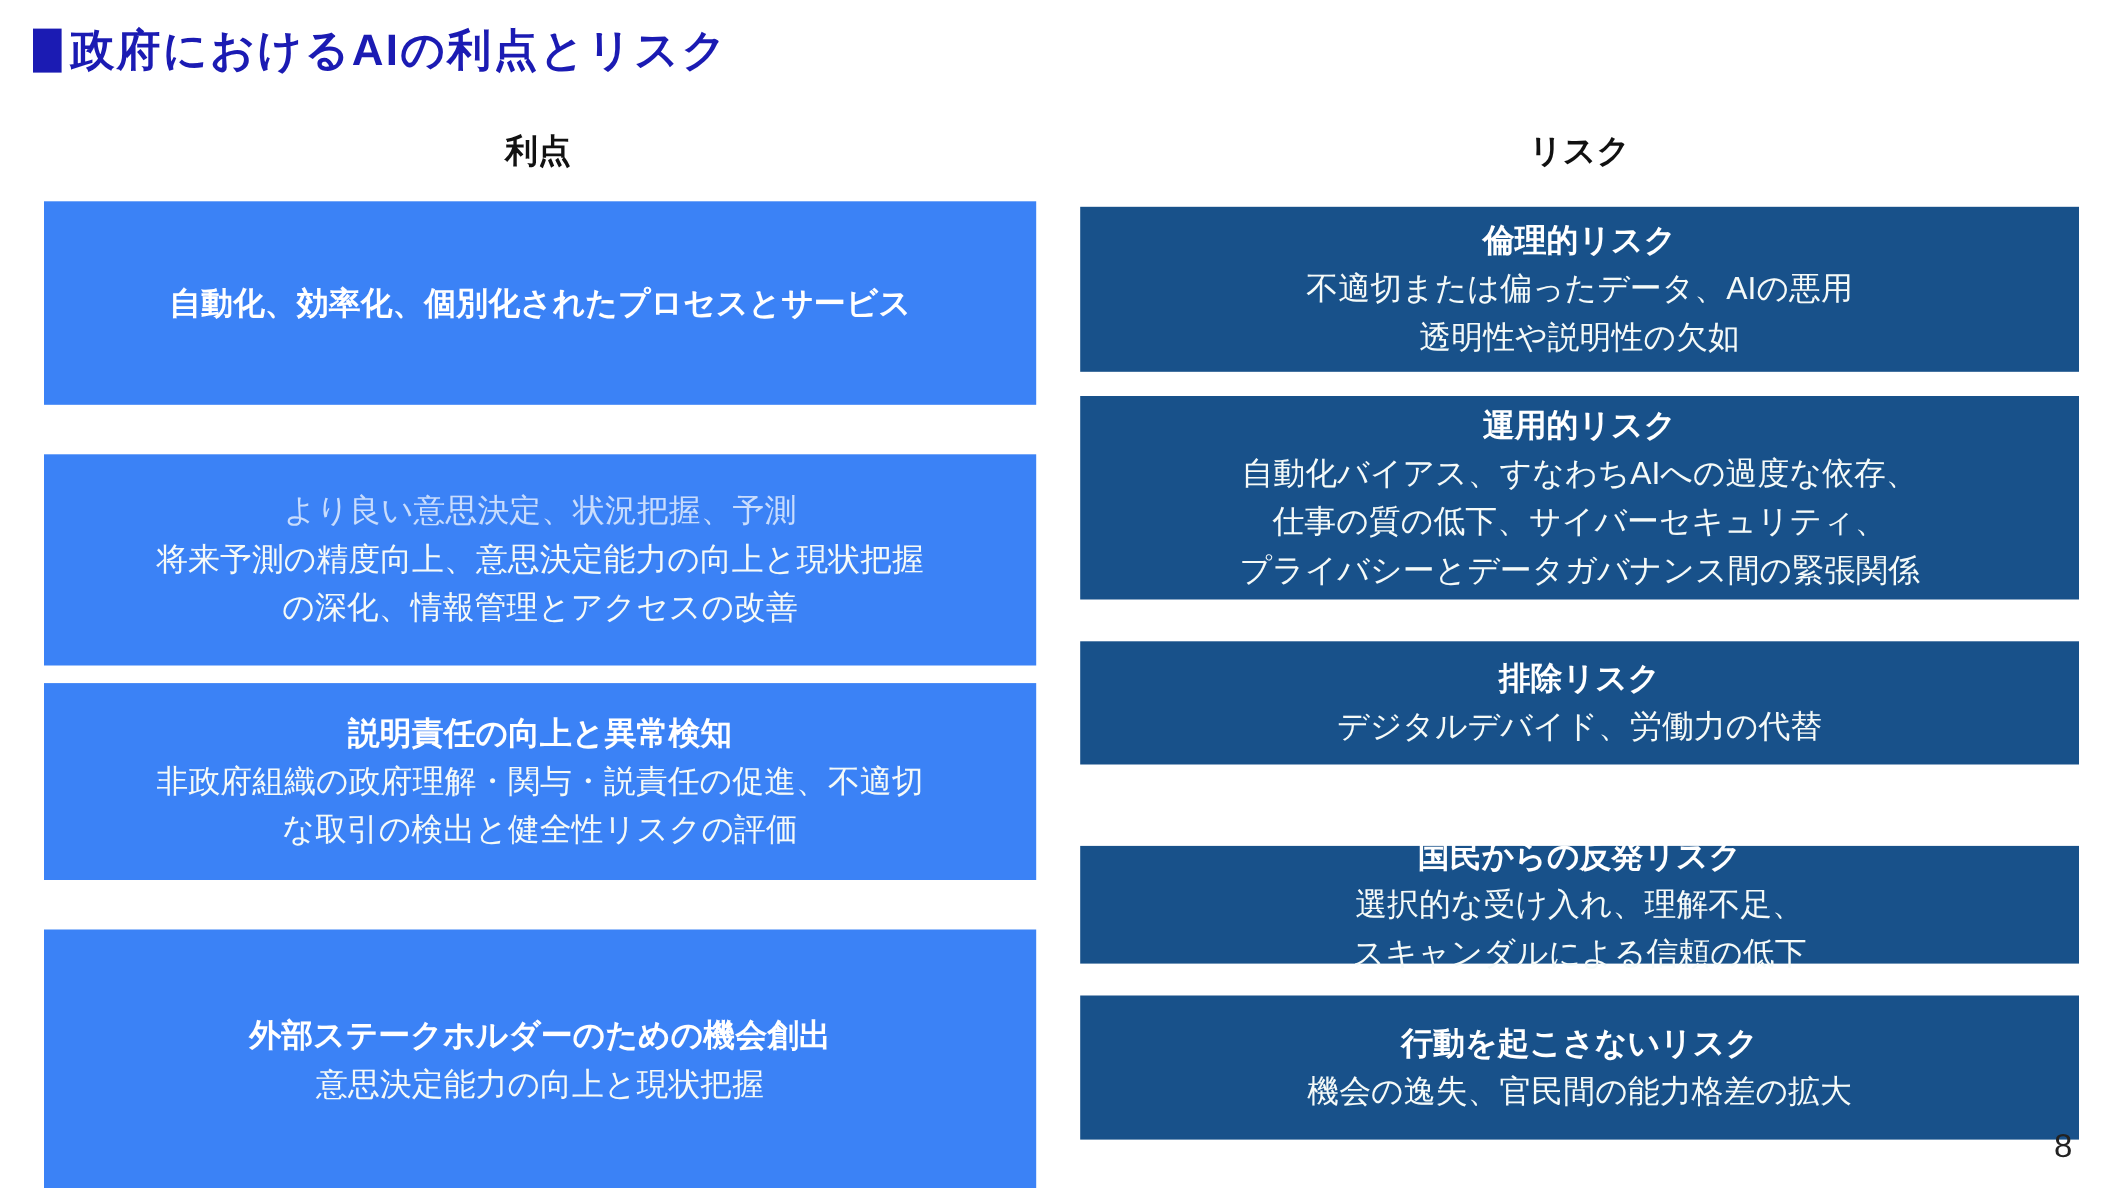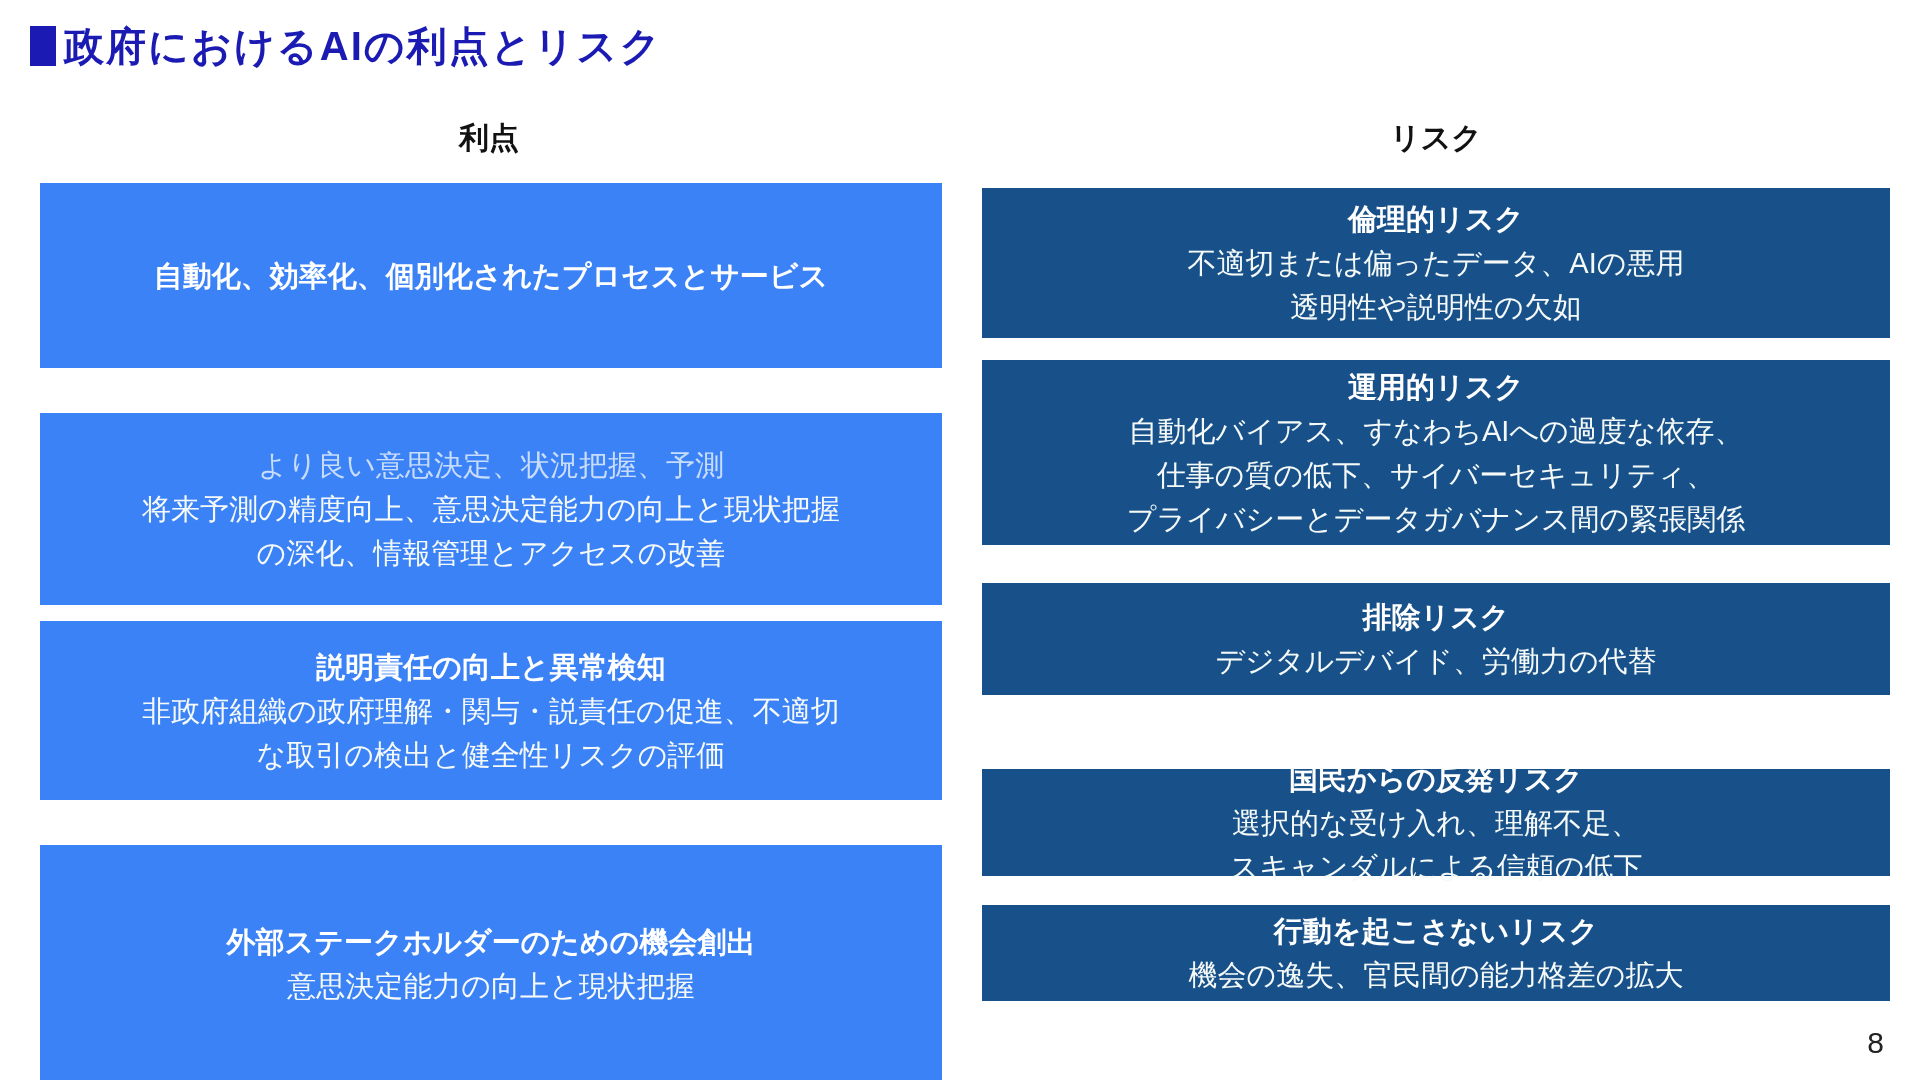--- a/index.html
+++ b/index.html
@@ -93,21 +93,21 @@
   .g1 { top: 183px; height: 185px; }
   .g2 { top: 401px; height: 192px; margin-top: 12px; }
   .g3 { top: 621px; height: 179px; }
   .g4 { top: 845px; height: 237px; }
 
   
   .b1 { top: 188px; height: 150px; }
   .b2 { top: 360px; height: 185px; }
   .b3 { top: 583px; height: 112px; }
   .b4 { top: 725px; height: 107px; margin-top: 44px; }
-  .b5 { top: 905px; height: 96px; }
+  .b5 { top: 905px; height: 131px; }
 
   
   .page-number {
     position: absolute;
     right: 36px;
     top: 1026px;
     font-size: 30px;
     color: #222222;
   }
 </style>

